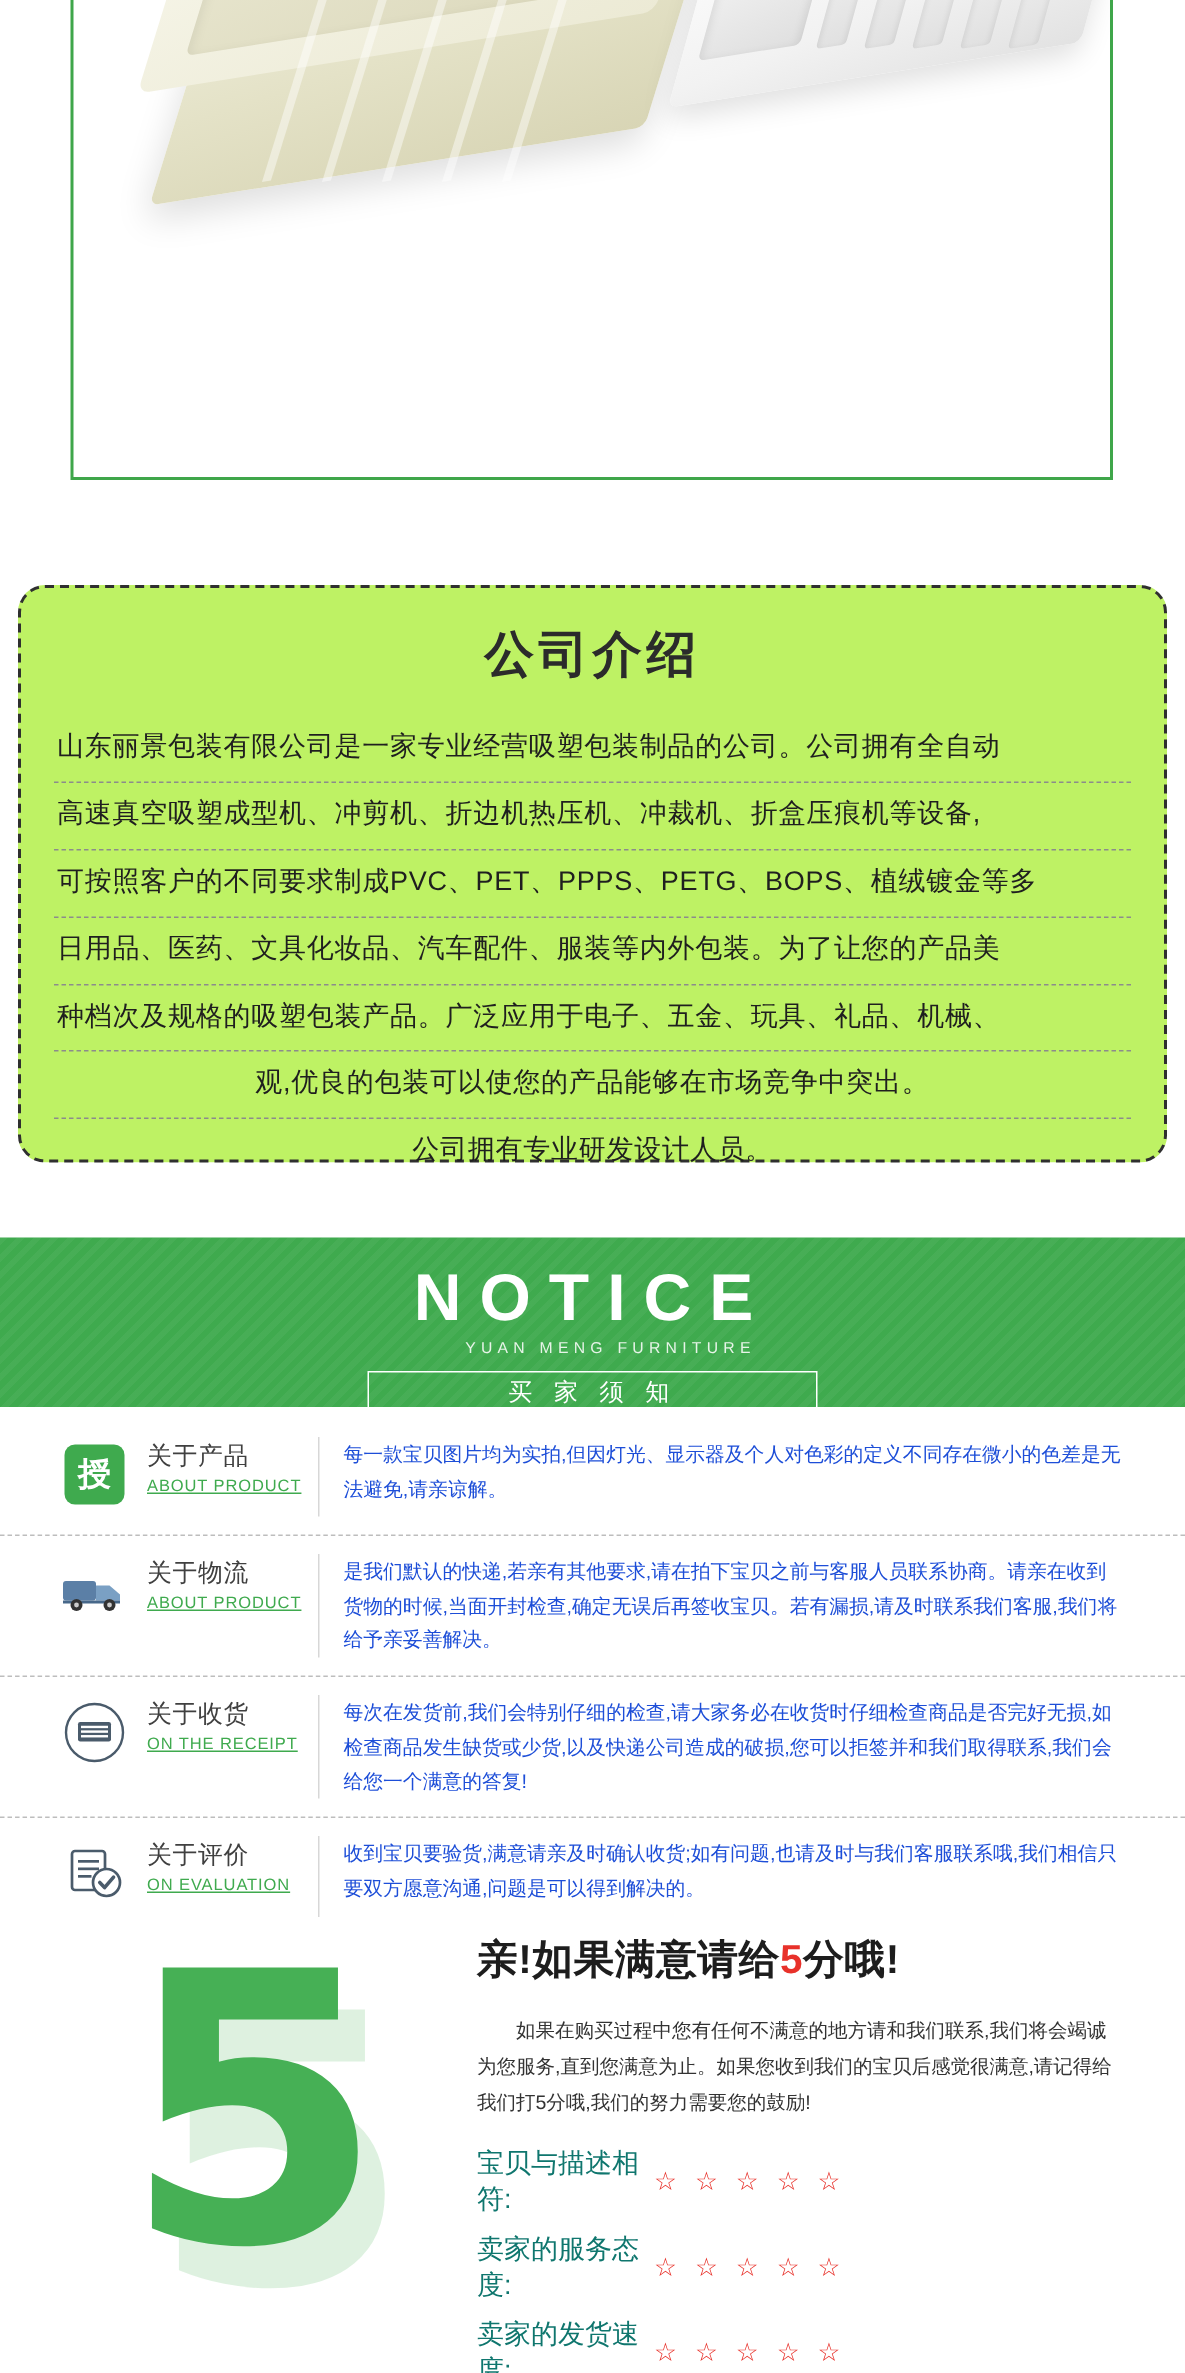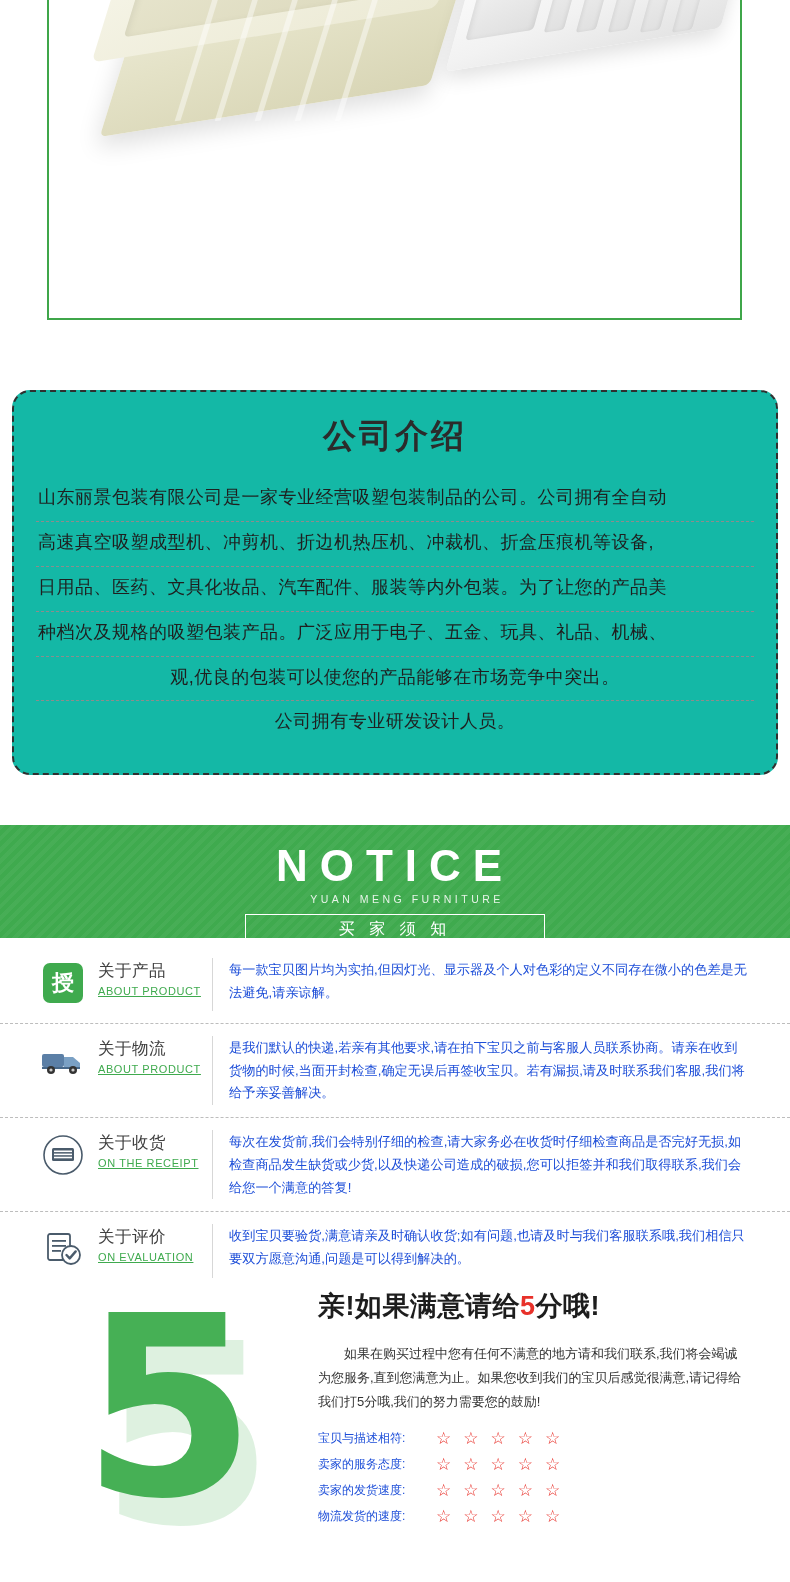--- a/index.html
+++ b/index.html
@@ -106,21 +106,21 @@
 
   
   .intro-box {
     position: absolute;
     left: 12px;
     top: 390px;
     width: 766px;
     height: 385px;
     border: 2px dashed #2f2f2f;
     border-radius: 18px;
-    background: #14b8a6;
+    background: #bef264;
   }
   .intro-title {
     text-align: center;
     font-size: 33px;
     font-weight: bold;
     color: #2b2b2b;
     letter-spacing: 3px;
     margin-top: 22px;
     font-family: "DejaVu Sans", sans-serif;
   }
@@ -294,22 +294,22 @@
     color: #333;
     text-indent: 26px;
   }
   .rate-rows { margin-top: 16px; }
   .rate-row {
     display: flex;
     align-items: center;
     margin-bottom: 9px;
   }
   .rate-label {
-    font-size: 12px;
-    color: #1d4ed8;
+    font-size: 18px;
+    color: #0f766e;
     width: 110px;
     flex: 0 0 110px;
   }
   .stars { display: flex; gap: 12px; margin-left: 8px; }
   .star {
     color: #e8312a;
     font-size: 17px;
     line-height: 17px;
   }
 </style>
@@ -338,20 +338,21 @@
       <div class="slot" style="left:604px;top:175px;"></div>
       <div class="slot" style="left:636px;top:175px;"></div>
     </div>
   </div>
 
   <div class="intro-box">
     <div class="intro-title">公司介绍</div>
     <div class="intro-lines">
       <div class="intro-line">山东丽景包装有限公司是一家专业经营吸塑包装制品的公司。公司拥有全自动</div>
       <div class="intro-line">高速真空吸塑成型机、冲剪机、折边机热压机、冲裁机、折盒压痕机等设备,</div>
+      <div class="intro-line">可按照客户的不同要求制成PVC、PET、PPPS、PETG、BOPS、植绒镀金等多</div>
       <div class="intro-line">日用品、医药、文具化妆品、汽车配件、服装等内外包装。为了让您的产品美</div>
       <div class="intro-line">种档次及规格的吸塑包装产品。广泛应用于电子、五金、玩具、礼品、机械、</div>
       <div class="intro-line center">观,优良的包装可以使您的产品能够在市场竞争中突出。</div>
       <div class="intro-line center last">公司拥有专业研发设计人员。</div>
     </div>
   </div>
 
   <div class="notice-banner">
     <div class="notice-title">NOTICE</div>
     <div class="notice-sub">YUAN MENG FURNITURE</div>

